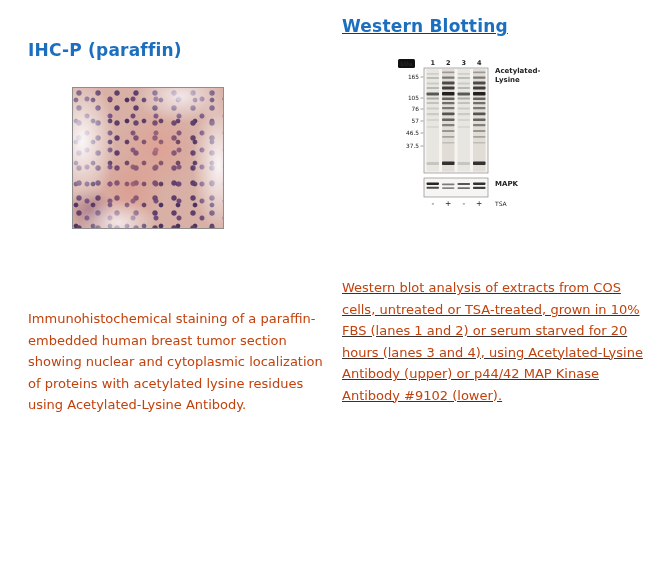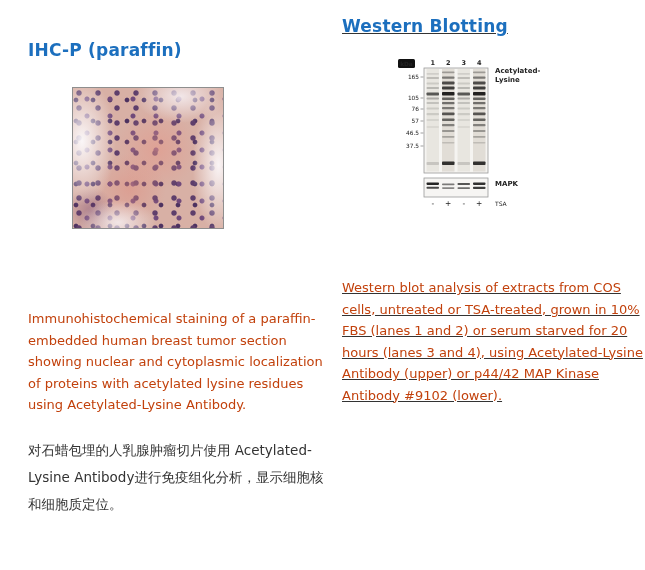--- a/index.html
+++ b/index.html
@@ -47,21 +47,20 @@
 <div class="page">
 
   <div class="col-left">
     <h2 class="sec-title">IHC-P (paraffin)</h2>
 
     <div class="figure-area">
       <div class="ihc-img"></div>
     </div>
 
     <p class="cap-en">Immunohistochemical staining of a paraffin-embedded human breast tumor section showing nuclear and cytoplasmic localization of proteins with acetylated lysine residues using Acetylated-Lysine Antibody.</p>
-    <p class="cap-zh">对石蜡包埋的人乳腺肿瘤切片使用 Acetylated-Lysine Antibody进行免疫组化分析，显示细胞核和细胞质定位。</p>
   </div>
 
   <div class="col-right">
     <h2 class="sec-title">Western Blotting</h2>
 
     <div class="figure-area">
       <svg class="wb-svg" width="175" height="155" viewBox="0 0 175 155">
         <defs>
 
           <g id="laneFaint">

